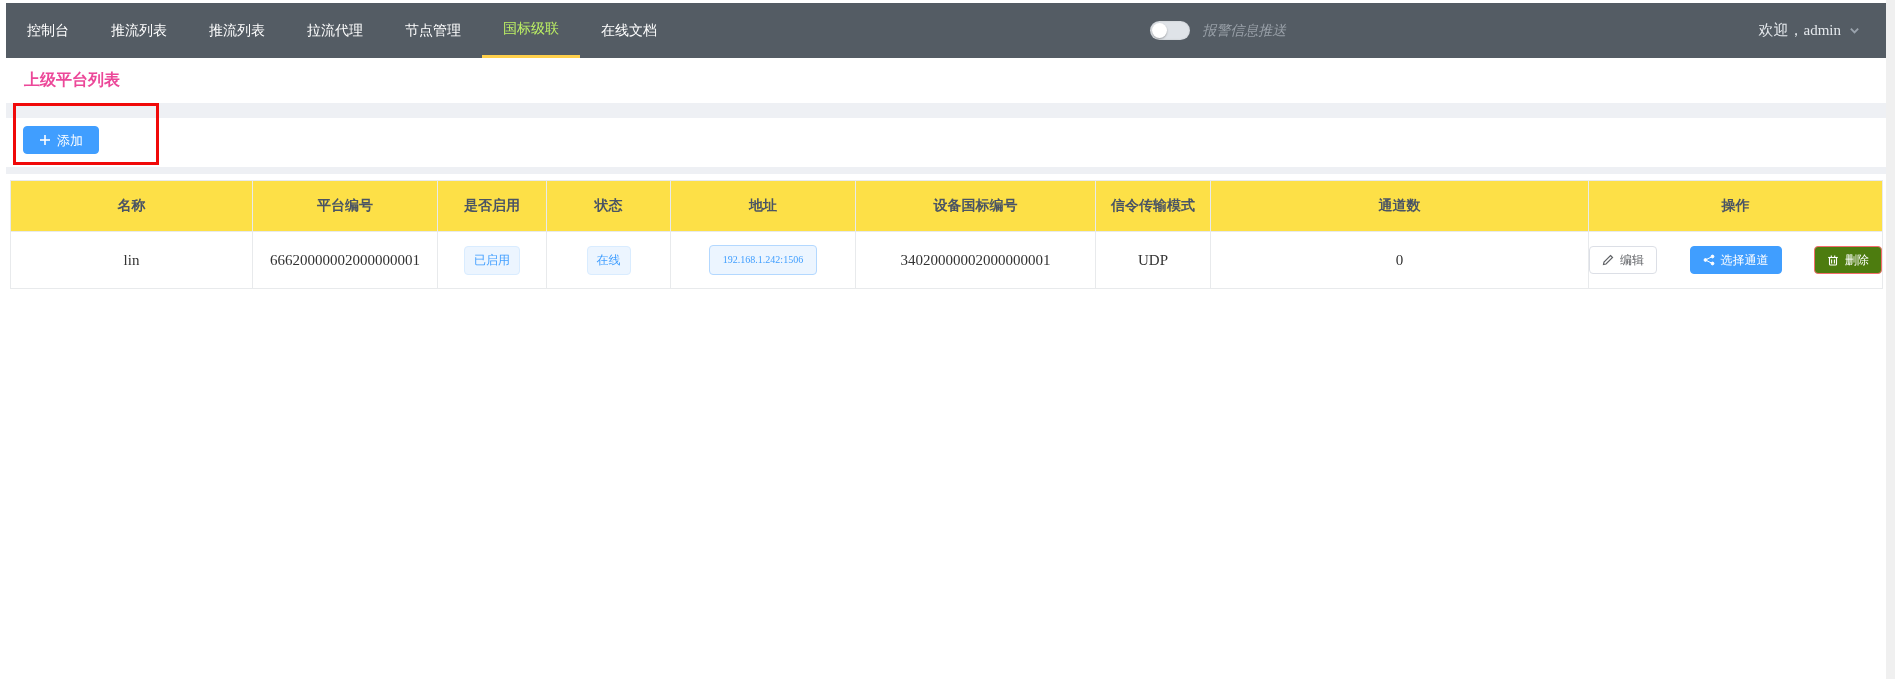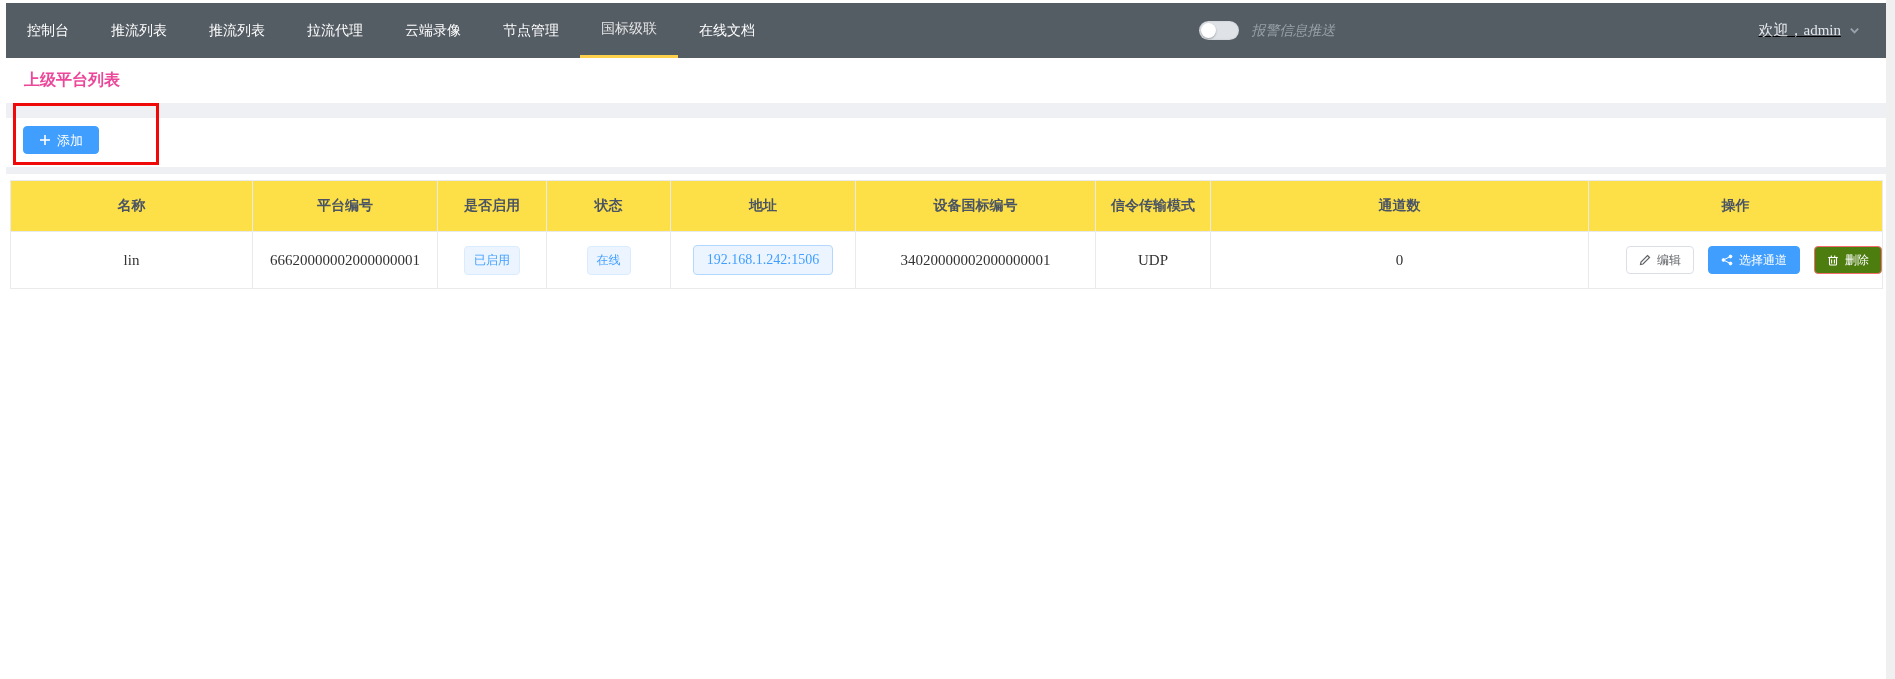--- a/index.html
+++ b/index.html
@@ -5,28 +5,28 @@
   * { margin:0; padding:0; box-sizing:border-box; }
   html,body { width:1895px; height:679px; background:#fff; overflow:hidden;
               font-family:"Liberation Sans", sans-serif; }
 
   .page-wrap { position:relative; margin:3px 9px 0 6px; width:1880px; }
 
   
   .navbar { height:55px; background:#545c64; display:flex; align-items:stretch; }
   .nav-item { display:flex; align-items:center; padding:0 21px; font-size:14px;
               color:#ffffff; cursor:pointer; position:relative; }
-  .nav-item.active { color:#e5e5e5; border-bottom:3px solid #ffd04b; }
+  .nav-item.active { color:#bef264; border-bottom:3px solid #ffd04b; }
   .toggle-group { display:flex; align-items:center; gap:12px; margin-left:auto; margin-right:auto;font-style:italic; }
   .switch { width:40px; height:19px; border-radius:10px; background:#dfe3e8; position:relative;
             cursor:pointer; box-shadow:inset 0 0 2px rgba(0,0,0,.15); }
   .switch .knob { position:absolute; left:2px; top:2px; width:15px; height:15px; border-radius:50%;
                   background:#ffffff; box-shadow:0 1px 2px rgba(0,0,0,.3); }
   .toggle-label { font-size:14px; color:#99a0a8; }
-  .welcome { display:flex; align-items:center; gap:8px; padding-right:26px; cursor:pointer;text-decoration:underline; }
+  .welcome { display:flex; align-items:center; gap:8px; padding-right:26px; cursor:pointer; }
   .welcome-text { font-size:15px; color:#e4e8ec; font-family:"Liberation Serif", serif; }
   .caret { width:11px; height:11px; fill:none; stroke:#9aa3ad; stroke-width:2; }
 
   
   .title-bar { height:45px; background:#fff; display:flex; align-items:center; padding-left:18px; }
   .page-title { font-size:16px; font-weight:bold; color:#ec4899; }
   .band { height:15px; background:#eef0f4; }
   .band2 { height:7px; background:#eef0f4; }
   .toolbar { height:49px; background:#fff; padding:8px 0 0 17px; }
   .btn { display:inline-flex; align-items:center; justify-content:center; gap:6px;
@@ -45,22 +45,22 @@
   
   .content { background:#fff; padding:6px 0 0 4px; min-height:500px; }
   table { border-collapse:collapse; table-layout:fixed; width:1872px; background:#fff; }
   th, td { border:1px solid #e8eaec; text-align:center; vertical-align:middle; overflow:hidden; }
   th { height:51px; font-size:14px; font-weight:600; color:#4a5464; background:#fde047; }
   td { height:57px; font-size:15px; color:#333; font-family:"Liberation Serif", serif; }
   .tag { display:inline-block; padding:5px 9px; font-size:12px; border-radius:4px;
          background:#ecf5ff; border:1px solid #d9ecff; color:#409eff;
          font-family:"Liberation Sans", sans-serif; }
   .btn-addr { height:30px; padding:0 13px; background:#ecf5ff; border-color:#b3d8ff;
-              color:#409eff; font-family:"Liberation Serif", serif; font-size:14px; }
-  .actions { display:flex; align-items:center; justify-content:flex-end; gap:14px; }
+              color:#409eff; font-family:"Liberation Serif", serif; font-size:10px; }
+  .actions { display:flex; align-items:center; justify-content:space-between; gap:14px; }
   .btn-sm { height:28px; padding:0 12px; font-size:12px; }
 
   
   .scrollbar { position:fixed; right:0; top:0; width:9px; height:679px; background:#f0f0f0; }
 </style>
 </head>
 <body>
 
 <div class="page-wrap">
 
@@ -69,23 +69,20 @@
         <span>控制台</span>
       </div>
     <div class="nav-item">
         <span>推流列表</span>
       </div>
     <div class="nav-item">
         <span>推流列表</span>
       </div>
     <div class="nav-item">
         <span>拉流代理</span>
-      </div>
-    <div class="nav-item">
-        <span>云端录像</span>
       </div>
     <div class="nav-item">
         <span>节点管理</span>
       </div>
     <div class="nav-item active">
         <span>国标级联</span>
       </div>
     <div class="nav-item">
         <span>在线文档</span>
       </div>

